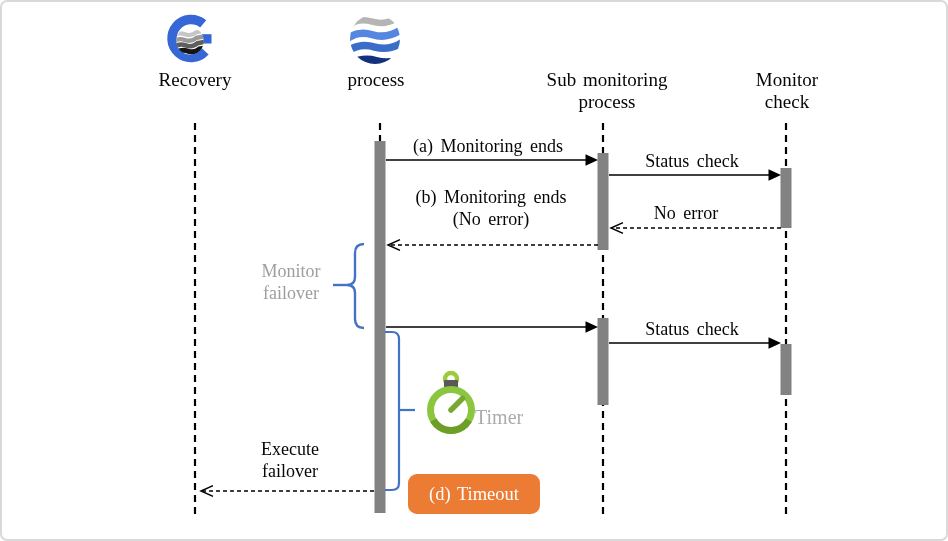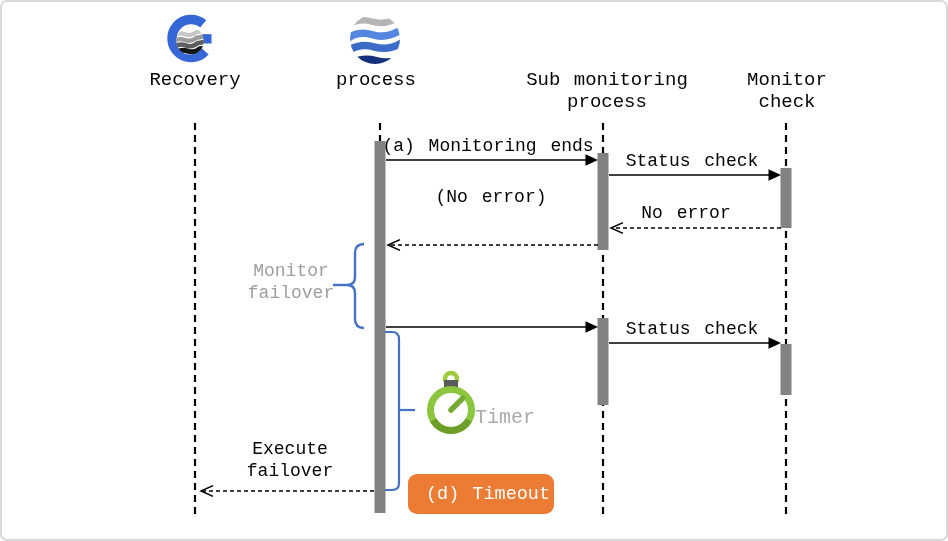--- a/index.html
+++ b/index.html
@@ -1,19 +1,19 @@
 <!DOCTYPE html>
 <html><head>
 <meta charset="utf-8">
 <style>
   html,body { margin:0; padding:0; background:#fff; }
   .stage {
     position:relative; width:948px; height:541px; box-sizing:border-box;
     background:#fff; border:2px solid #D9D9D9; border-radius:7px; overflow:hidden;
-    font-family:Liberation Mono, monospace; color:#000;
+    font-family:Liberation Serif, serif; color:#000;
   }
   svg.overlay { position:absolute; left:0; top:0; }
   .logo { position:absolute; }
   .logo-recovery { left:162px; top:9px; }
   .logo-main { left:344px; top:8px; }
 
   .actor {
     position:absolute; top:67px; transform:translateX(-50%);
     text-align:center; font-size:19px; line-height:22px; white-space:nowrap;
     word-spacing:2px; color:#060606;
@@ -41,21 +41,21 @@
     text-align:center; font-size:18px; line-height:22px; color:#9E9E9E; white-space:nowrap;
   }
   .l-timer {
     position:absolute; left:473px; top:396px;
     font-size:20px; color:#ABABAB; white-space:nowrap;margin-top:8px;
   }
   .badge {
     position:absolute; left:406px; top:472px; width:132px; height:40px;
     background:#EC7C33; border-radius:9px;
     display:flex; align-items:center; justify-content:center;
-    color:#fff; font-size:18.5px; word-spacing:2px; white-space:nowrap;padding-left:14px;
+    color:#fff; font-size:18.5px; word-spacing:2px; white-space:nowrap;
   }
 </style>
 </head>
 <body>
 
 <div class="stage">
 
   <svg class="overlay" width="948" height="541" viewBox="0 0 948 541">
 
     <g stroke="#000" stroke-width="2.2" stroke-dasharray="7 5">
@@ -162,20 +162,21 @@
   </div>
   <div class="actor actor-4">
     <div>Monitor</div>
     <div>check</div>
   </div>
 
   <div class="label l-a">(a) Monitoring ends</div>
   <div class="label l-status1">Status check</div>
   <div class="label l-noerror">No error</div>
   <div class="label l-b">
+    <div>(b) Monitoring ends</div>
     <div>(No error)</div>
   </div>
   <div class="label l-status2">Status check</div>
   <div class="label l-failover">
     <div>Execute</div>
     <div>failover</div>
   </div>
 
   <div class="l-interval">
     <div>Monitor</div>

